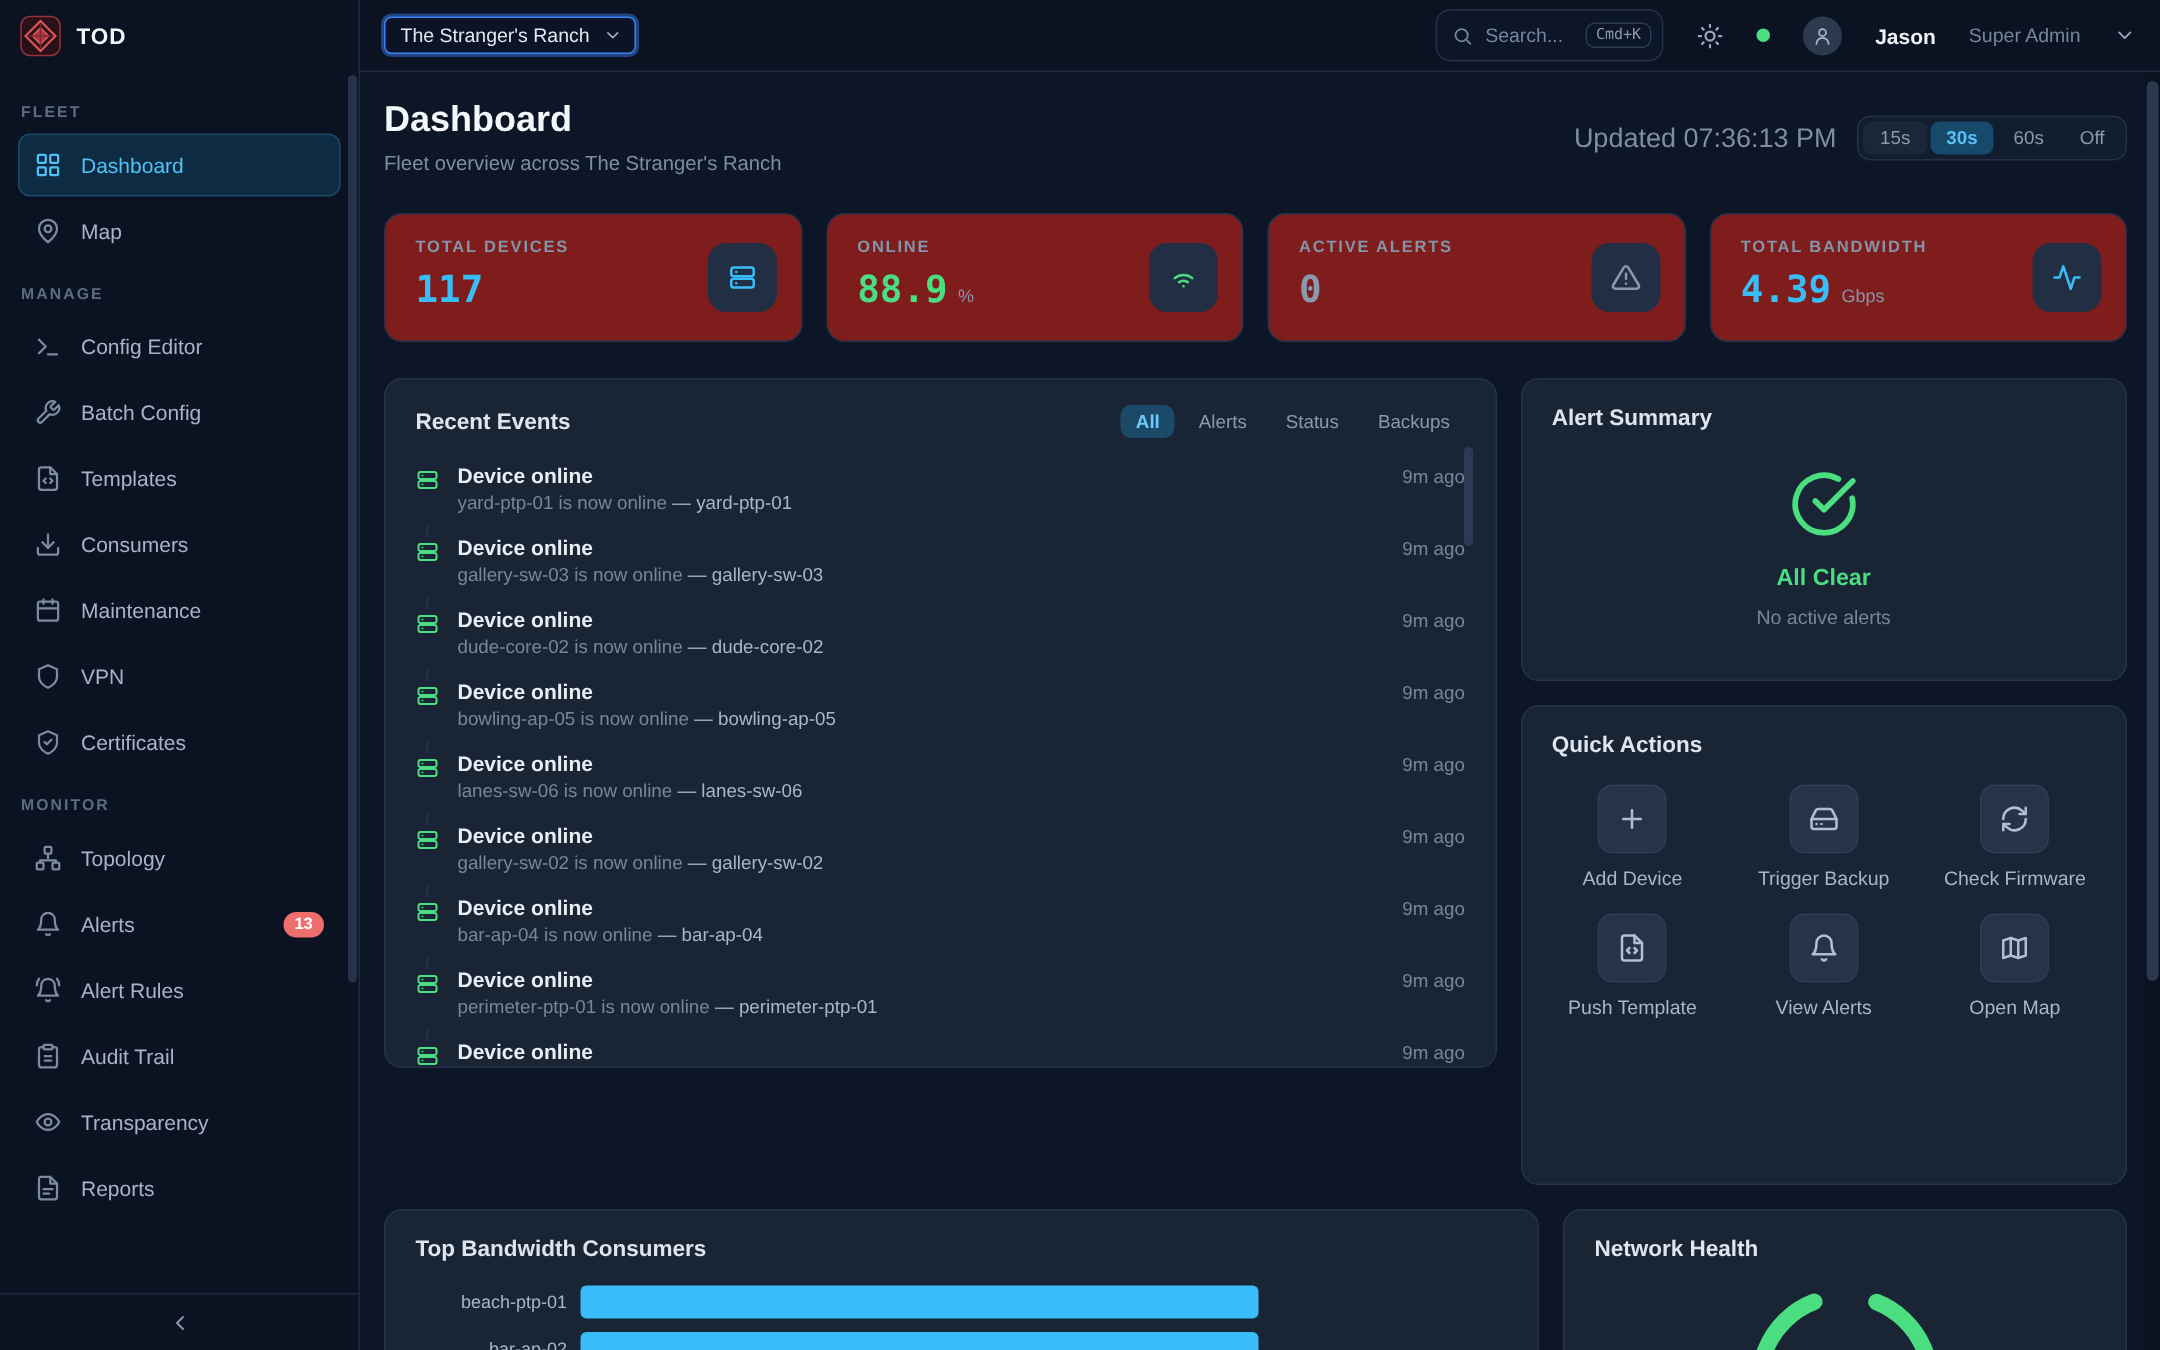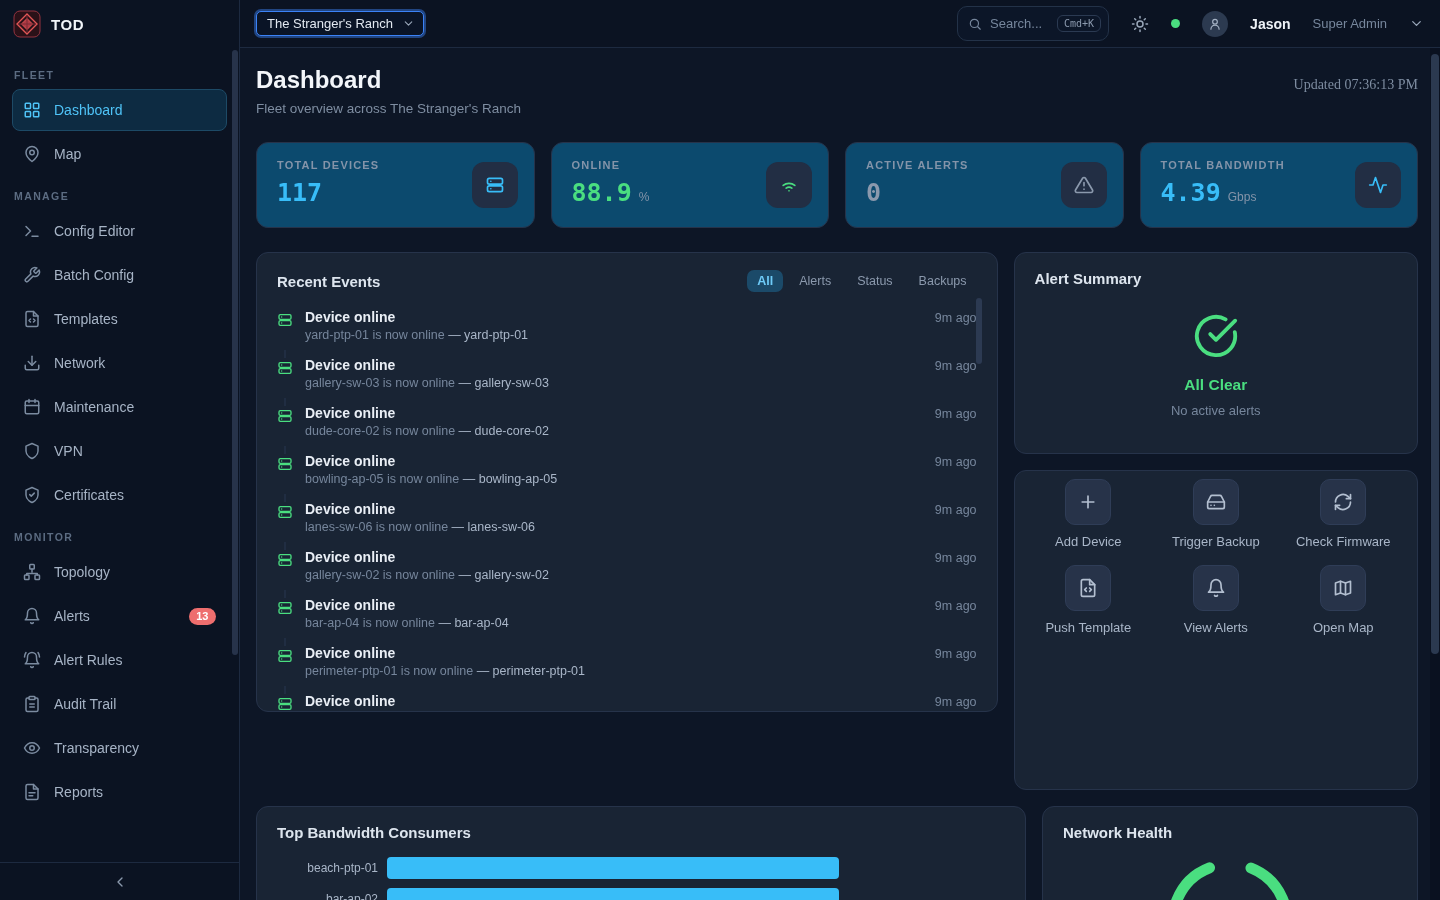--- a/index.html
+++ b/index.html
@@ -59,29 +59,29 @@
   .caret { color:#9aa8ba; display:flex; cursor:pointer; }
   .caret .ic { width:15px; height:15px; }
 
   
   .main { position:absolute; left:240px; top:48px; width:1200px; height:852px;
     padding:18px 22px 0 16px; }
   .page-head { display:flex; justify-content:space-between; align-items:flex-start; margin-bottom:26px; }
   .page-title { font-size:24px; font-weight:700; color:#f3f6fa; }
   .page-sub { font-size:13.5px; color:#7e8da1; margin-top:7px; }
   .head-right { display:flex; align-items:center; gap:14px; margin-top:11px; }
-  .updated { font-size:14px; color:#7e8da1;font-family:Liberation Serif, serif; }
+  .updated { font-size:18px; color:#7e8da1; }
   .intervals { display:flex; gap:2px; background:#121d30; border:1px solid #243147;
     border-radius:9px; padding:3px; }
   .int-btn { padding:4px 11px; font-size:12.5px; color:#8b99ad; border-radius:6px; cursor:pointer; }
   .int-btn:first-child { background:#1b2739; }
   .int-btn.active { background:#17496b; color:#55c1f8; font-weight:700; }
 
   .stats-grid { display:grid; grid-template-columns:repeat(4,1fr); gap:16px; margin-bottom:24px; }
-  .stat-card { position:relative; height:86px; background:#0c4a6e; border:1px solid #26334a;
+  .stat-card { position:relative; height:86px; background:#7f1d1d; border:1px solid #26334a;
     border-radius:12px; padding:16px 20px; }
   .stat-label { font-size:11px; font-weight:600; letter-spacing:1.2px; color:#8494a9; }
   .stat-value-row { margin-top:7px; display:flex; align-items:baseline; gap:7px; }
   .stat-value { font-family:"DejaVu Sans Mono",monospace; font-size:25px; font-weight:700; }
   .stat-unit { font-size:12px; color:#8494a9; }
   .stat-icon-box { position:absolute; right:16px; top:50%; transform:translateY(-50%);
     width:46px; height:46px; border-radius:12px; background:#222e44;
     display:flex; align-items:center; justify-content:center; }
   .stat-icon-box .ic { width:20px; height:20px; }
 
@@ -194,21 +194,21 @@
         </svg>
         <span>Templates</span>
 
       </div>
       <div class="nav-item">
         <svg class="ic" viewBox="0 0 24 24" fill="none" stroke="currentColor" stroke-width="2" stroke-linecap="round" stroke-linejoin="round">
           <path d="M21 15v4a2 2 0 0 1-2 2H5a2 2 0 0 1-2-2v-4"></path>
           <path d="m7 10 5 5 5-5"></path>
           <path d="M12 15V3"></path>
         </svg>
-        <span>Network</span>
+        <span>Consumers</span>
 
       </div>
       <div class="nav-item">
         <svg class="ic" viewBox="0 0 24 24" fill="none" stroke="currentColor" stroke-width="2" stroke-linecap="round" stroke-linejoin="round">
           <rect x="3" y="4" width="18" height="17" rx="2"></rect>
           <path d="M16 2v4M8 2v4M3 10h18"></path>
         </svg>
         <span>Maintenance</span>
 
       </div>
@@ -331,20 +331,26 @@
 
 <main class="main">
 
   <div class="page-head">
     <div>
       <div class="page-title">Dashboard</div>
       <div class="page-sub">Fleet overview across The Stranger's Ranch</div>
     </div>
     <div class="head-right">
       <span class="updated">Updated 07:36:13 PM</span>
+      <div class="intervals" id="intervals">
+          <span class="int-btn">15s</span>
+          <span class="int-btn active">30s</span>
+          <span class="int-btn">60s</span>
+          <span class="int-btn">Off</span>
+        </div>
     </div>
   </div>
 
   <div class="stats-grid" id="stats">
       <div class="stat-card">
      <div class="stat-label">TOTAL DEVICES</div>
      <div class="stat-value-row">
        <span class="stat-value" style="color:#38bdf8">117</span>
 
      </div>
@@ -548,20 +554,23 @@
           <span id="alert-icon"><svg class="ic" style="width:46px;height:46px;color:#4ade80" viewBox="0 0 24 24" fill="none" stroke="currentColor" stroke-width="2" stroke-linecap="round" stroke-linejoin="round">
                 <path d="M21.8 10A10 10 0 1 1 17 3.34"></path>
                 <path d="m9 11 3 3L22 4"></path>
               </svg></span>
           <span class="alert-status" id="alert-status" style="color: rgb(74, 222, 128);">All Clear</span>
           <span class="alert-detail">No active alerts</span>
         </div>
       </section>
 
       <section class="panel qa-panel">
+        <div class="panel-head">
+          <span class="panel-title">Quick Actions</span>
+        </div>
         <div class="qa-grid" id="qa-grid">
             <div class="qa-item">
      <span class="qa-btn">
                 <svg class="ic" viewBox="0 0 24 24" fill="none" stroke="currentColor" stroke-width="2" stroke-linecap="round" stroke-linejoin="round">
                   <path d="M12 5v14M5 12h14"></path>
                 </svg>
               </span>
      <span class="qa-label">Add Device</span>
    </div>
             <div class="qa-item">

